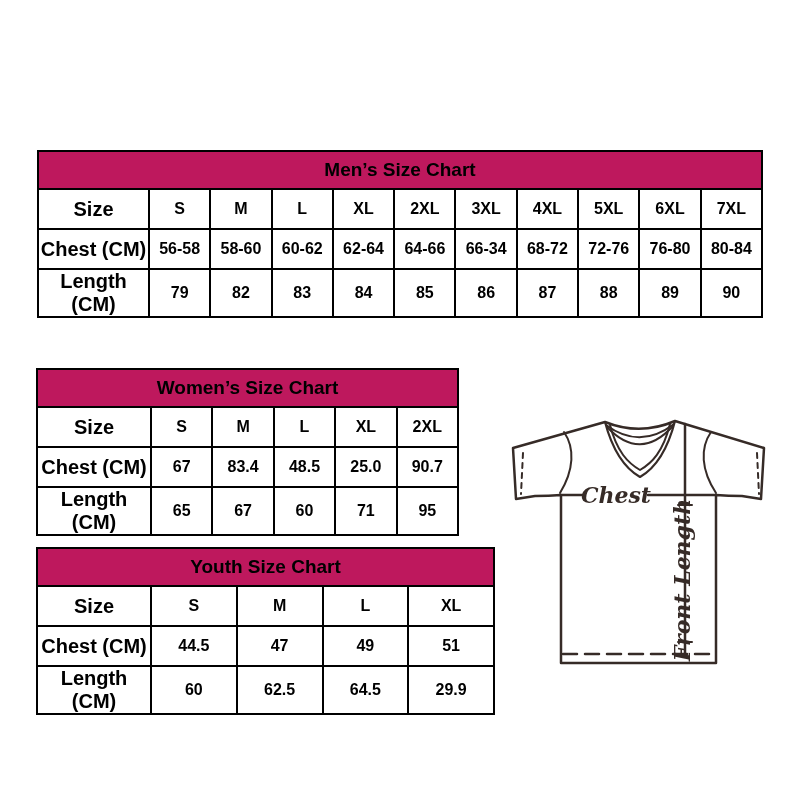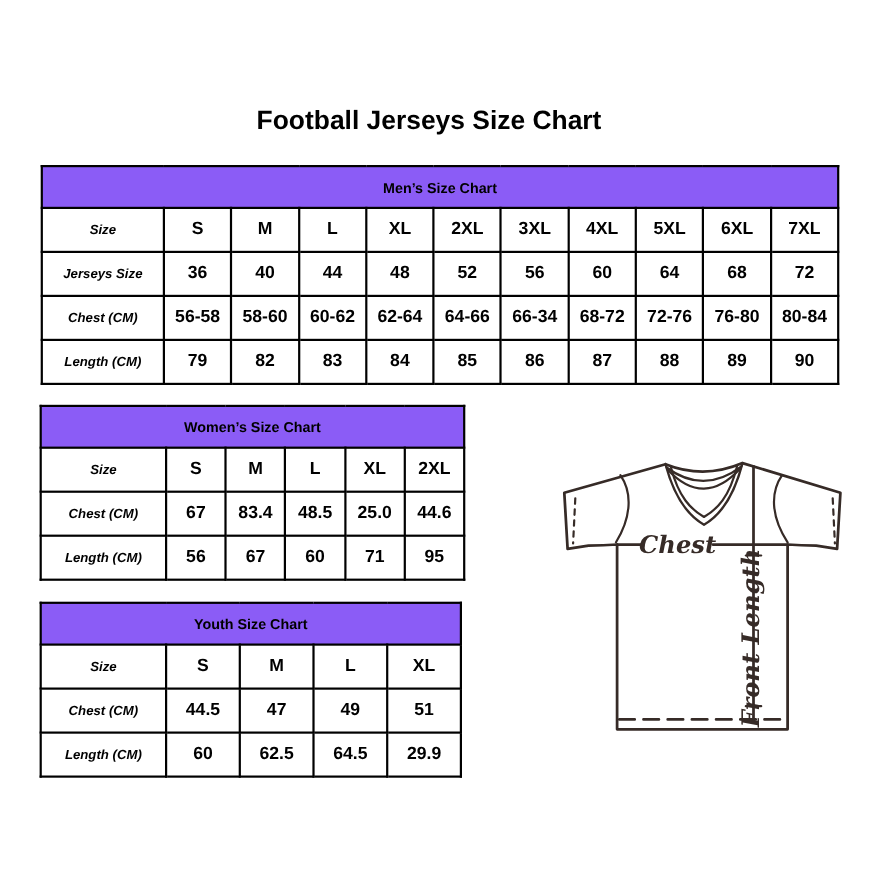--- a/index.html
+++ b/index.html
@@ -16,46 +16,45 @@
   }
   table.size-table {
     position:absolute; border-collapse:collapse; table-layout:fixed;
     background:#fff;
   }
   table.size-table th, table.size-table td {
     border:2px solid #000; text-align:center; vertical-align:middle;
     font-weight:bold; color:#000; padding:0;
   }
   table.size-table th.chart-title {
-    background:#8b5cf6; font-size:13px; height:36px;
+    background:#be185d; font-size:19px; height:36px;
   }
   table.size-table tbody tr { height:40px; }
-  table.size-table tbody th.row-label { font-size:12px;font-style:italic; }
+  table.size-table tbody th.row-label { font-size:20px; }
   table.size-table tbody td { font-size:16px; }
   #mens-table   { left:37px; top:150px; width:726px; }
-  #womens-table { left:36px; top:368px; width:387px; }
-  #youth-table  { left:36px; top:547px; width:384px; }
+  #womens-table { left:36px; top:368px; width:423px; }
+  #youth-table  { left:36px; top:547px; width:459px; }
   #mens-table   col.label-col { width:111px; }
   #womens-table col.label-col { width:114px; }
   #youth-table  col.label-col { width:114px; }
   #jersey-diagram {
     position:absolute; left:500px; top:400px; width:280px; height:275px;
   }
   #jersey-diagram .measure-label {
     font-family:"DejaVu Serif","Liberation Serif",serif;
     font-style:italic; font-weight:bold;
     fill:#362b27;
   }
 </style>
 </head>
 <body>
 
 <div id="screen">
 
-  <div class="main-title">Football Jerseys Size Chart</div>
 
   <table class="size-table" id="mens-table">
       <colgroup>
         <col class="label-col">
         <col>
         <col>
         <col>
         <col>
         <col>
         <col>
@@ -77,33 +76,20 @@
           <td>L</td>
           <td>XL</td>
           <td>2XL</td>
           <td>3XL</td>
           <td>4XL</td>
           <td>5XL</td>
           <td>6XL</td>
           <td>7XL</td>
         </tr>
         <tr>
-          <th class="row-label">Jerseys Size</th>
-          <td>36</td>
-          <td>40</td>
-          <td>44</td>
-          <td>48</td>
-          <td>52</td>
-          <td>56</td>
-          <td>60</td>
-          <td>64</td>
-          <td>68</td>
-          <td>72</td>
-        </tr>
-        <tr>
           <th class="row-label">Chest (CM)</th>
           <td>56-58</td>
           <td>58-60</td>
           <td>60-62</td>
           <td>62-64</td>
           <td>64-66</td>
           <td>66-34</td>
           <td>68-72</td>
           <td>72-76</td>
           <td>76-80</td>
@@ -147,25 +133,25 @@
           <td>L</td>
           <td>XL</td>
           <td>2XL</td>
         </tr>
         <tr>
           <th class="row-label">Chest (CM)</th>
           <td>67</td>
           <td>83.4</td>
           <td>48.5</td>
           <td>25.0</td>
-          <td>44.6</td>
+          <td>90.7</td>
         </tr>
         <tr>
           <th class="row-label">Length (CM)</th>
-          <td>56</td>
+          <td>65</td>
           <td>67</td>
           <td>60</td>
           <td>71</td>
           <td>95</td>
         </tr>
       </tbody>
     </table>
 
   <table class="size-table" id="youth-table">
       <colgroup>

